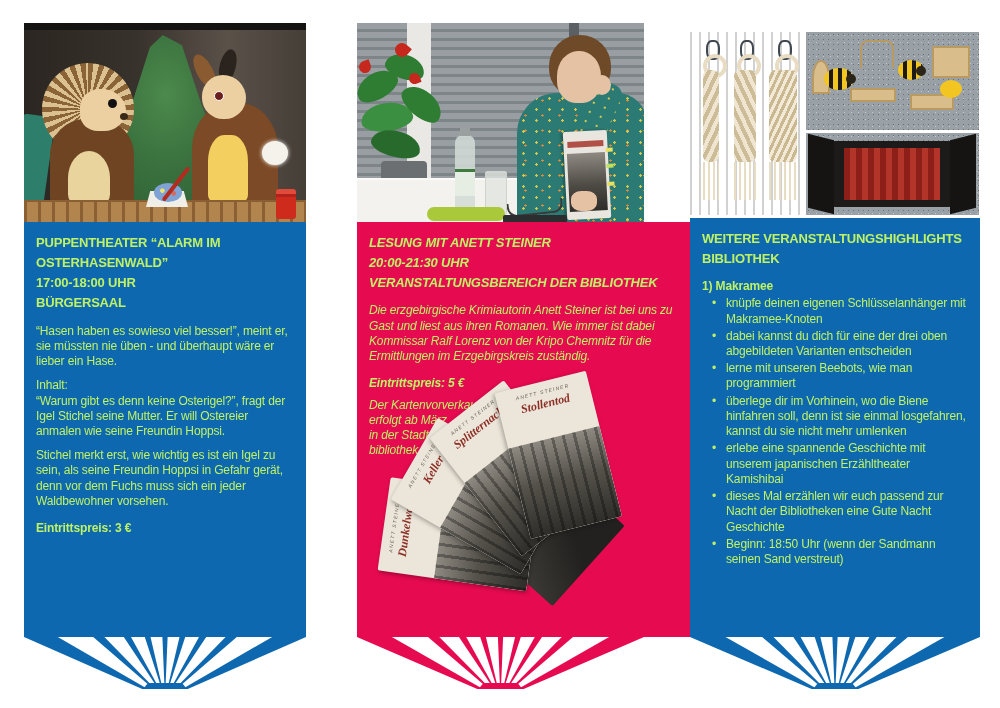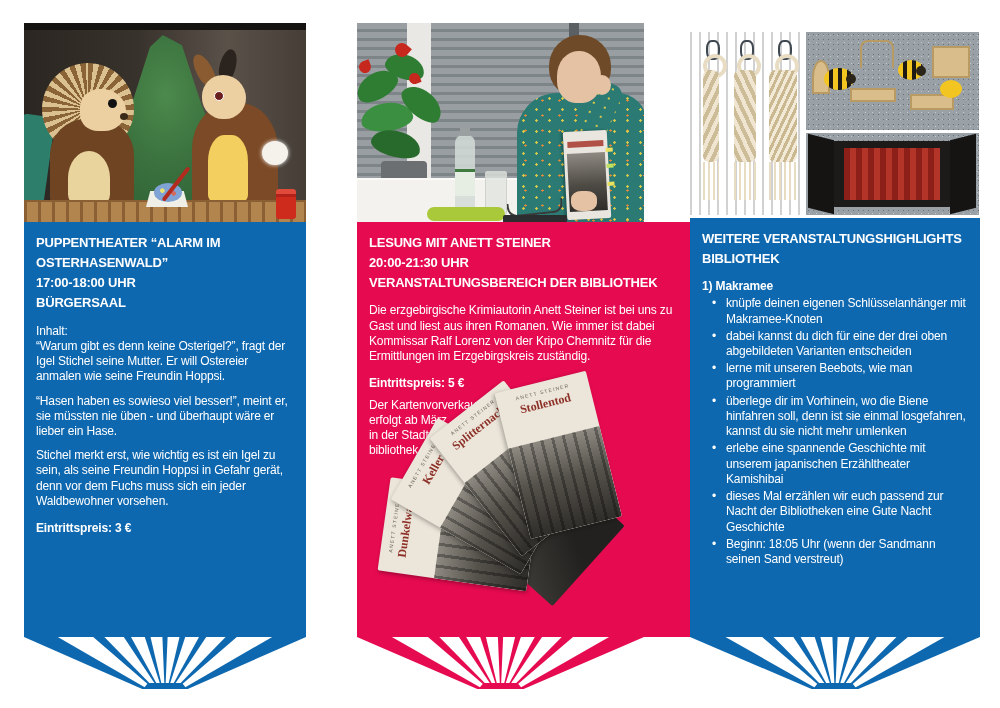--- a/index.html
+++ b/index.html
@@ -1,21 +1,21 @@
 <!DOCTYPE html>
 <html><head>
 <meta charset="utf-8">
 <title>Flyer</title>
 <style>
   html,body{margin:0;padding:0;}
   body{font-family:"Liberation Sans",sans-serif;background:#ffffff;}
   .page{position:relative;width:1000px;height:708px;background:#ffffff;overflow:hidden;}
   .panel{position:absolute;}
   .photo{position:relative;overflow:hidden;}
-  .block{position:relative;color:#ffffff;padding:9px 12px 10px 12px;box-sizing:border-box;overflow:hidden;letter-spacing:-0.15px;}
+  .block{position:relative;color:#bef264;padding:9px 12px 10px 12px;box-sizing:border-box;overflow:hidden;letter-spacing:-0.15px;}
   .block p{margin:0 0 9px 0;font-size:12px;line-height:1.27;}
   .title{margin:2px 0 10px 0;font-size:13px;line-height:1.55;font-weight:bold;letter-spacing:-0.2px;white-space:pre-line;}
   .preline{white-space:pre-line;}
   .intro{font-style:italic;font-weight:bold;font-size:12.6px !important;line-height:1.32 !important;margin-bottom:12px !important;}
   .price{font-weight:bold;margin:12px 0 6px 0 !important;}
   .fan{display:block;}
   
   .sec-head{font-weight:bold;font-size:12px;margin:10px 0 3px 0;}
   .bullet{display:flex;font-size:12px;line-height:1.27;margin:0 0 2px 10px;}
   .bullet .dot{width:14px;flex:0 0 14px;}
@@ -141,41 +141,41 @@
       <div class="egg-stand"></div>
       <div class="egg"></div>
       <div class="brush"></div>
       <div class="jar"></div>
     </div>
     <div class="block" style="height: 415px; background: rgb(14, 104, 176);">
       <h2 class="title">PUPPENTHEATER “ALARM IM
 OSTERHASENWALD”
 17:00-18:00 UHR
 BÜRGERSAAL</h2>
+      <p class="preline">“Hasen haben es sowieso viel besser!”, meint er, sie müssten nie üben - und überhaupt wäre er lieber ein Hase.</p>
       <p class="preline">Inhalt:
 “Warum gibt es denn keine Osterigel?”, fragt der Igel Stichel seine Mutter. Er will Ostereier anmalen wie seine Freundin Hoppsi.</p>
-      <p class="preline">“Hasen haben es sowieso viel besser!”, meint er, sie müssten nie üben - und überhaupt wäre er lieber ein Hase.</p>
       <p class="preline">Stichel merkt erst, wie wichtig es ist ein Igel zu sein, als seine Freundin Hoppsi in Gefahr gerät, denn vor dem Fuchs muss sich ein jeder Waldbewohner vorsehen.</p>
       <p class="price">Eintrittspreis: 3 €</p>
     </div>
     <svg class="fan" width="282" height="52" viewBox="0 0 282 52">
         <polygon points="0.0,0 33.8,0 141,62" fill="#0e68b0"></polygon>
         <polygon points="69.2,0 80.4,0 141,62" fill="#0e68b0"></polygon>
         <polygon points="99.8,0 107.0,0 141,62" fill="#0e68b0"></polygon>
         <polygon points="120.8,0 126.5,0 141,62" fill="#0e68b0"></polygon>
         <polygon points="138.4,0 143.6,0 141,62" fill="#0e68b0"></polygon>
         <polygon points="155.5,0 161.2,0 141,62" fill="#0e68b0"></polygon>
         <polygon points="175.0,0 182.2,0 141,62" fill="#0e68b0"></polygon>
         <polygon points="201.6,0 212.8,0 141,62" fill="#0e68b0"></polygon>
         <polygon points="248.2,0 282.0,0 141,62" fill="#0e68b0"></polygon>
         <polygon points="124,46 158,46 163,52 119,52" fill="#0e68b0"></polygon>
       </svg>
   </section>
 
-  <section class="panel" style="left:357px;top:23px;width:338px;">
+  <section class="panel" style="left:357px;top:23px;width:338px;font-style:italic;">
     <div class="photo photo-anett" style="width:287px;height:199px;">
       <div class="frame"></div>
       <div class="mullion"></div>
       <div class="plant">
         <div class="leaf" style="left:4px;top:30px;width:44px;height:26px;transform:rotate(-30deg);"></div>
         <div class="leaf" style="left:34px;top:12px;width:40px;height:24px;transform:rotate(18deg);"></div>
         <div class="leaf" style="left:10px;top:60px;width:52px;height:28px;transform:rotate(-8deg);background:#3a8f40;"></div>
         <div class="leaf" style="left:48px;top:48px;width:46px;height:26px;transform:rotate(40deg);"></div>
         <div class="leaf" style="left:20px;top:88px;width:50px;height:26px;transform:rotate(14deg);background:#276a2c;"></div>
         <div class="flower" style="left:44px;top:0px;width:14px;height:14px;transform:rotate(40deg);"></div>
@@ -327,21 +327,21 @@
       <div class="bullet">
           <span class="dot">•</span>
           <span>erlebe eine spannende Geschichte mit unserem japanischen Erzähltheater Kamishibai</span>
         </div>
       <div class="bullet">
           <span class="dot">•</span>
           <span>dieses Mal erzählen wir euch passend zur Nacht der Bibliotheken eine Gute Nacht Geschichte</span>
         </div>
       <div class="bullet">
           <span class="dot">•</span>
-          <span>Beginn: 18:05 Uhr (wenn der Sandmann seinen Sand verstreut)</span>
+          <span>Beginn: 18:50 Uhr (wenn der Sandmann seinen Sand verstreut)</span>
         </div>
     </div>
     <svg class="fan" width="290" height="52" viewBox="0 0 290 52">
         <polygon points="-0.0,0 35.5,0 145,62" fill="#0e68b0"></polygon>
         <polygon points="72.1,0 83.5,0 145,62" fill="#0e68b0"></polygon>
         <polygon points="103.3,0 110.6,0 145,62" fill="#0e68b0"></polygon>
         <polygon points="124.7,0 130.4,0 145,62" fill="#0e68b0"></polygon>
         <polygon points="142.4,0 147.6,0 145,62" fill="#0e68b0"></polygon>
         <polygon points="159.6,0 165.3,0 145,62" fill="#0e68b0"></polygon>
         <polygon points="179.4,0 186.7,0 145,62" fill="#0e68b0"></polygon>

